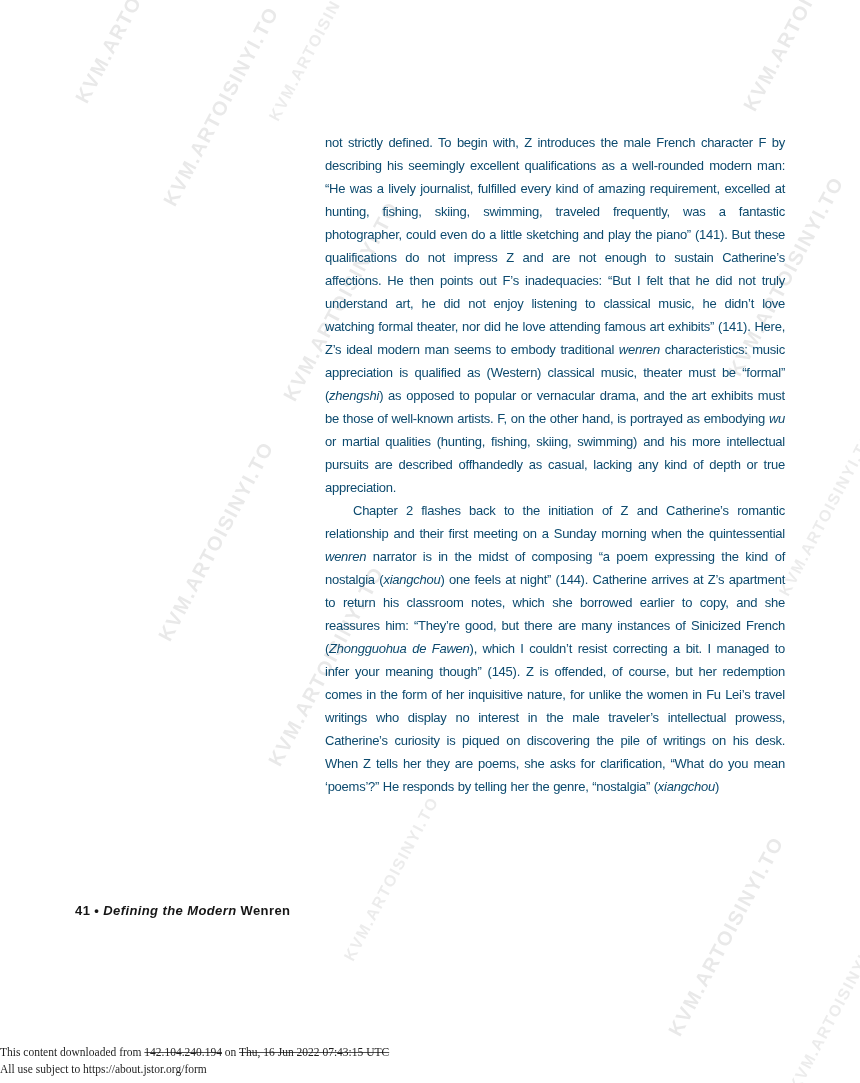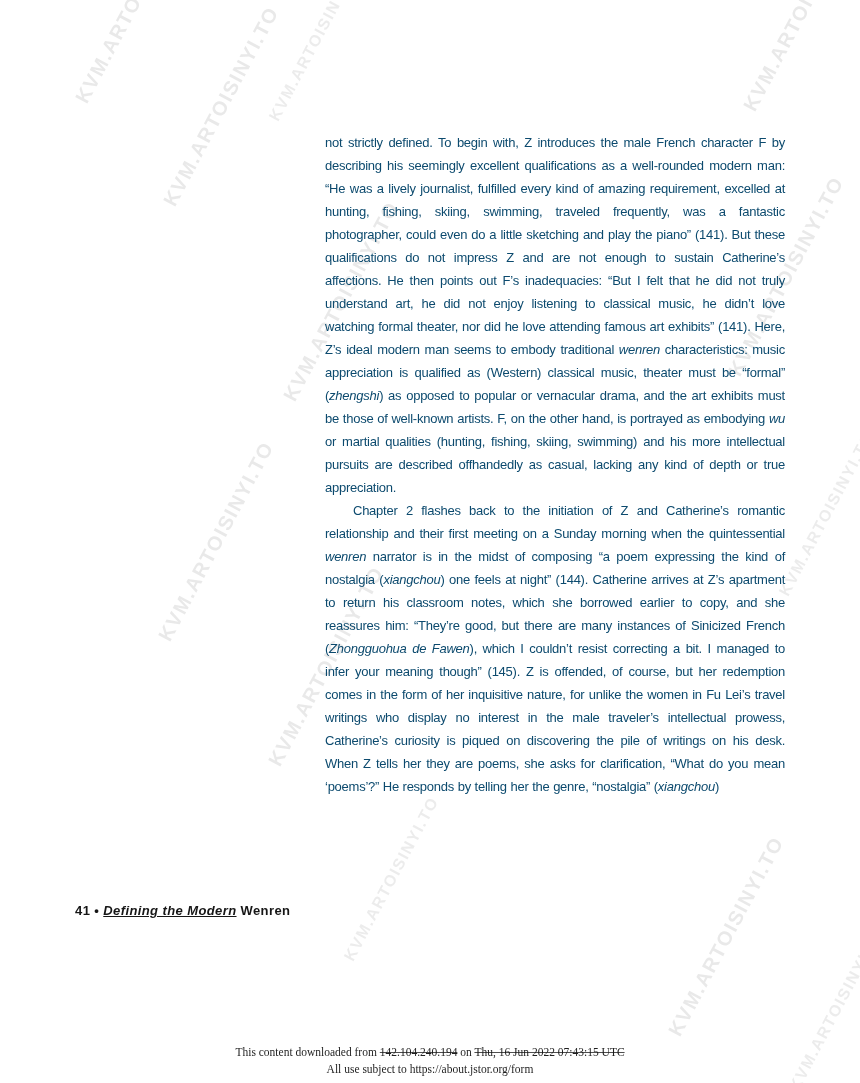--- a/index.html
+++ b/index.html
@@ -41,29 +41,29 @@
   .running-footer {
     position: absolute;
     left: 75px;
     top: 903px;
     font-size: 13px;
     font-weight: bold;
     color: #161616;
     letter-spacing: 0.4px;
     white-space: nowrap;
   }
-  .running-footer .rf-italic { font-style: italic; text-decoration: underline; }
+  .running-footer .rf-italic { font-style: italic; }
 
   
   .jstor-notice {
     position: absolute;
     left: 0;
     right: 0;
     top: 1044px;
-    text-align: center;
+    text-align: left;
     font-family: "Liberation Serif", serif;
     font-size: 11.5px;
     line-height: 17px;
     color: #1e1e1e;
   }
   .smudged {
     text-decoration: line-through;
     text-decoration-color: rgba(20,20,20,0.75);
   }
 

